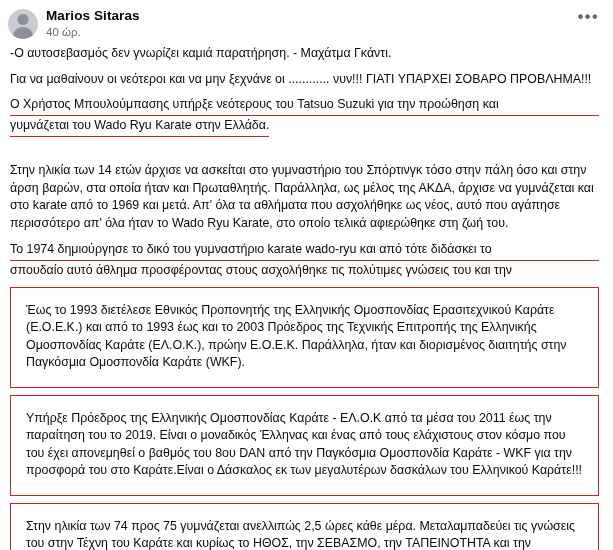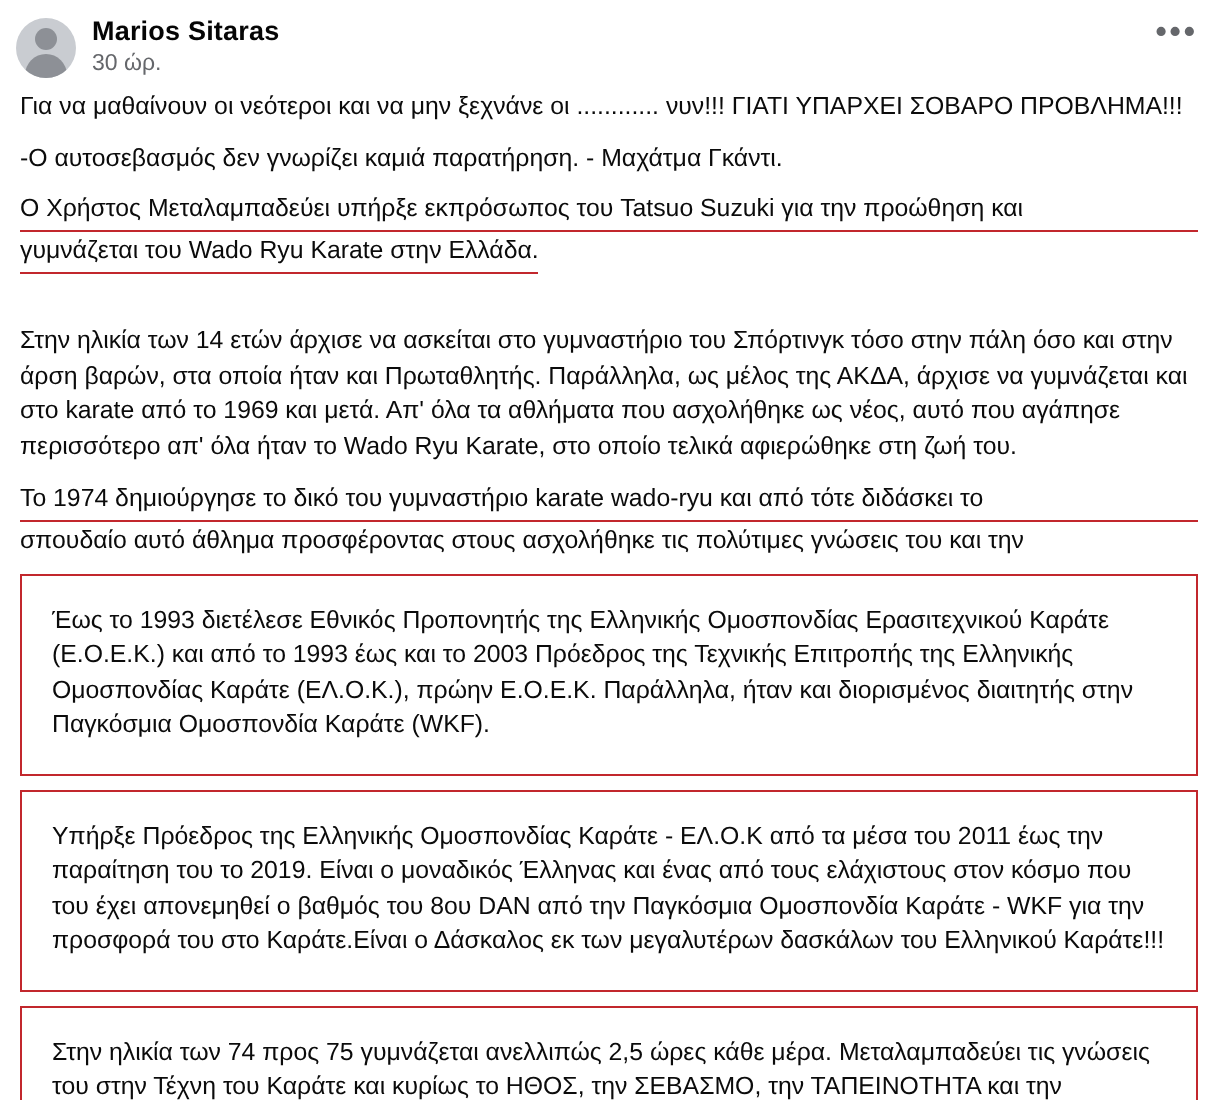--- a/index.html
+++ b/index.html
@@ -127,33 +127,33 @@
 </style>
 </head>
 <body>
 
 <div class="post">
 
   <div class="post-header">
     <div class="avatar"></div>
     <div class="header-text">
       <div class="author">Marios Sitaras</div>
-      <div class="meta">30 ώρ.</div>
+      <div class="meta">40 ώρ.</div>
     </div>
     <div class="more-btn">•••</div>
   </div>
 
   <div class="body">
 
+    <p class="para p-quote">-Ο αυτοσεβασμός δεν γνωρίζει καμιά παρατήρηση. - Μαχάτμα Γκάντι.</p>
+
     <p class="para p-intro">Για να μαθαίνουν οι νεότεροι και να μην ξεχνάνε οι ............ νυν!!! ΓΙΑΤΙ ΥΠΑΡΧΕΙ ΣΟΒΑΡΟ ΠΡΟΒΛΗΜΑ!!!</p>
 
-    <p class="para p-quote">-Ο αυτοσεβασμός δεν γνωρίζει καμιά παρατήρηση. - Μαχάτμα Γκάντι.</p>
-
     <div class="underlined">
-      <span class="uline">Ο Χρήστος Μεταλαμπαδεύει υπήρξε εκπρόσωπος του Tatsuo Suzuki για την προώθηση και</span>
+      <span class="uline">Ο Χρήστος Μπουλούμπασης υπήρξε νεότερους του Tatsuo Suzuki για την προώθηση και</span>
       <span class="uline" style="display:inline-block;">γυμνάζεται του Wado Ryu Karate στην Ελλάδα.</span>
     </div>
 
     <p class="para gap-6 spaced">Στην ηλικία των 14 ετών άρχισε να ασκείται στο γυμναστήριο του Σπόρτινγκ τόσο στην πάλη όσο και στην άρση βαρών, στα οποία ήταν και Πρωταθλητής.  Παράλληλα, ως μέλος της ΑΚΔΑ, άρχισε να γυμνάζεται και στο karate από το 1969 και μετά. Απ' όλα τα αθλήματα που ασχολήθηκε ως νέος, αυτό που αγάπησε περισσότερο απ' όλα ήταν  το Wado Ryu Karate, στο οποίο τελικά αφιερώθηκε στη ζωή του.</p>
 
     <div>
       <span class="uline" style="display:block;border-bottom:1.5px solid #c2272d;padding-bottom:1px;">Το 1974 δημιούργησε το δικό του γυμναστήριο karate wado-ryu και από τότε διδάσκει το</span>
       <span style="display:block;margin-top:1.5px;">σπουδαίο αυτό άθλημα προσφέροντας στους ασχολήθηκε τις πολύτιμες γνώσεις του και την</span>
     </div>
 

